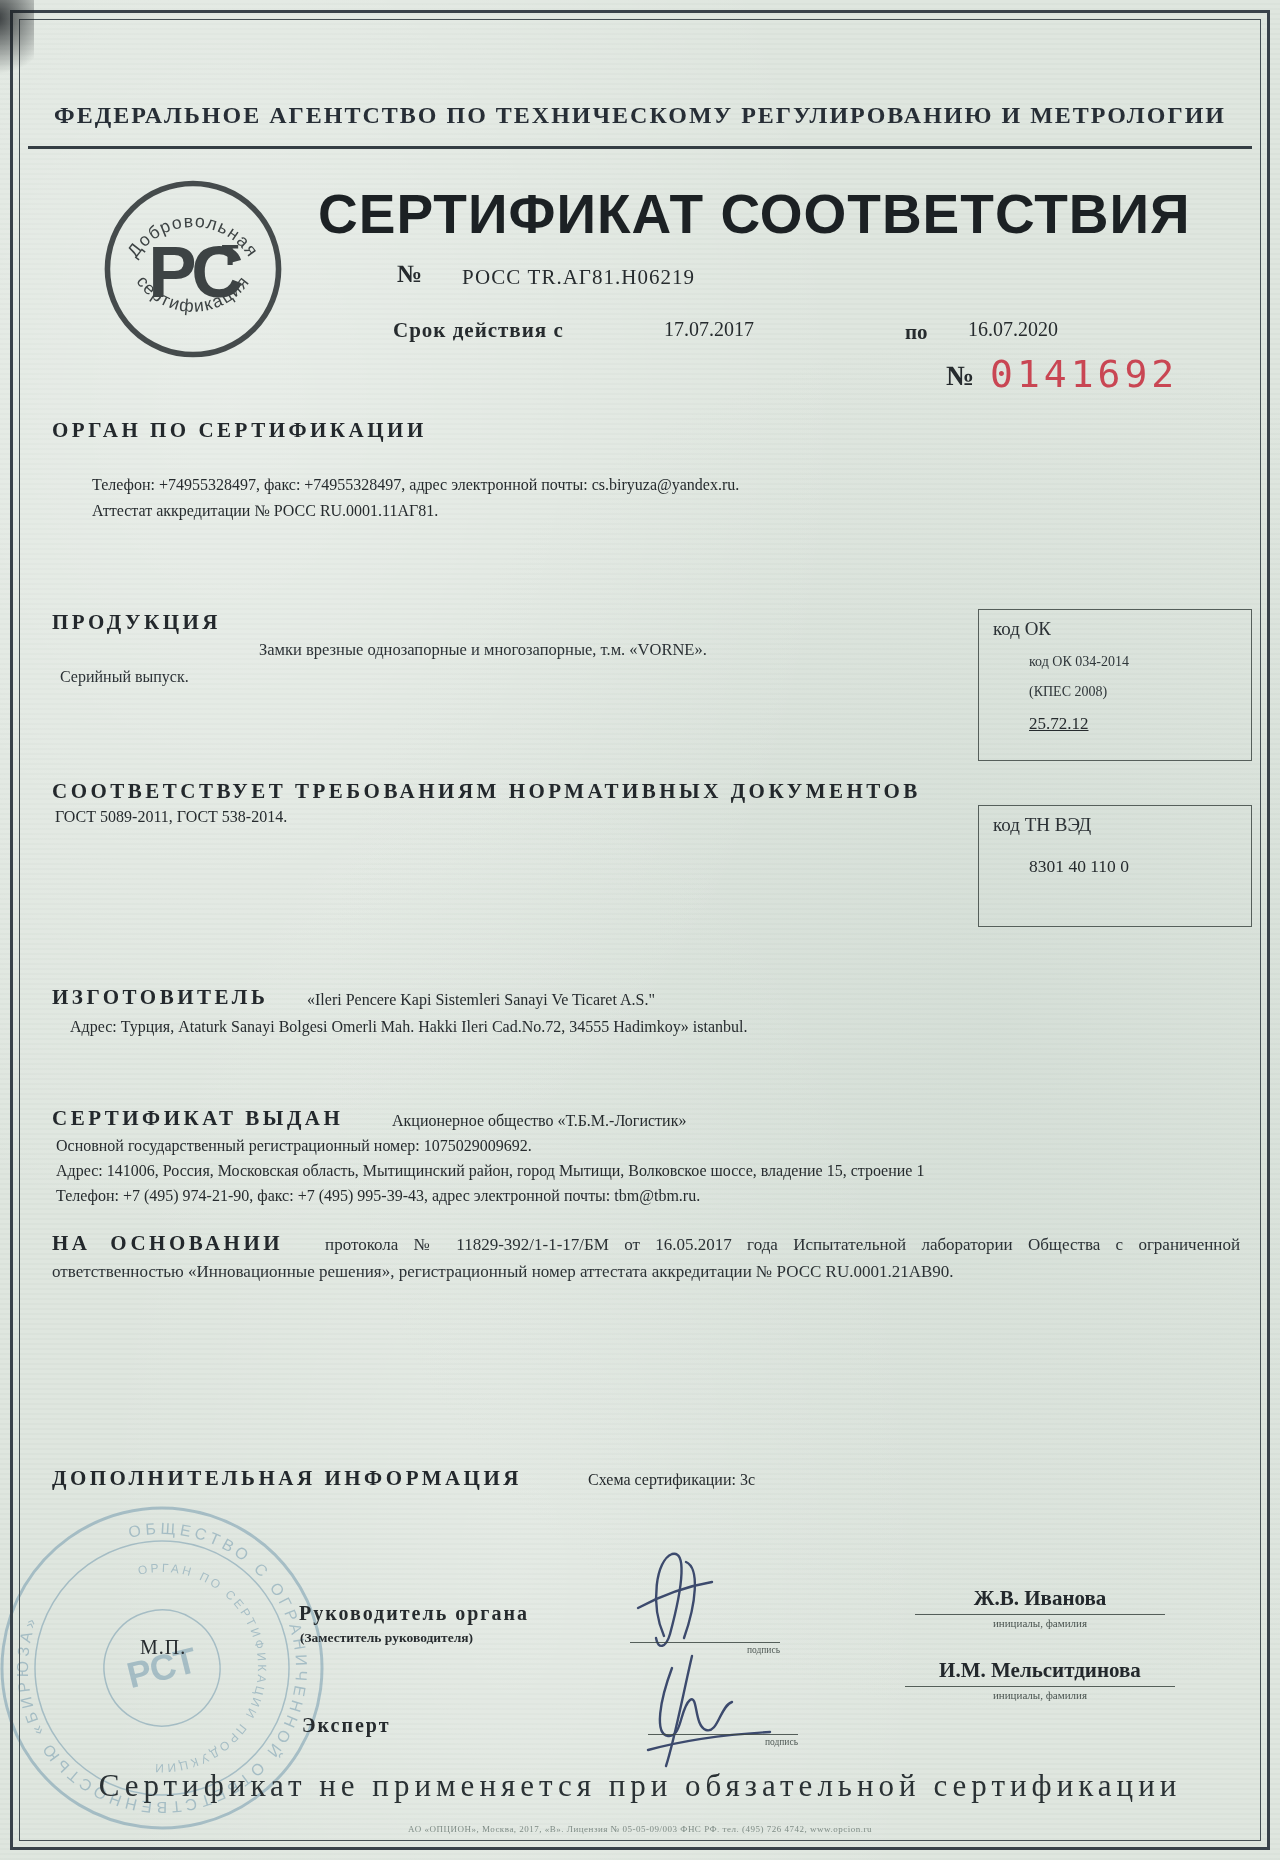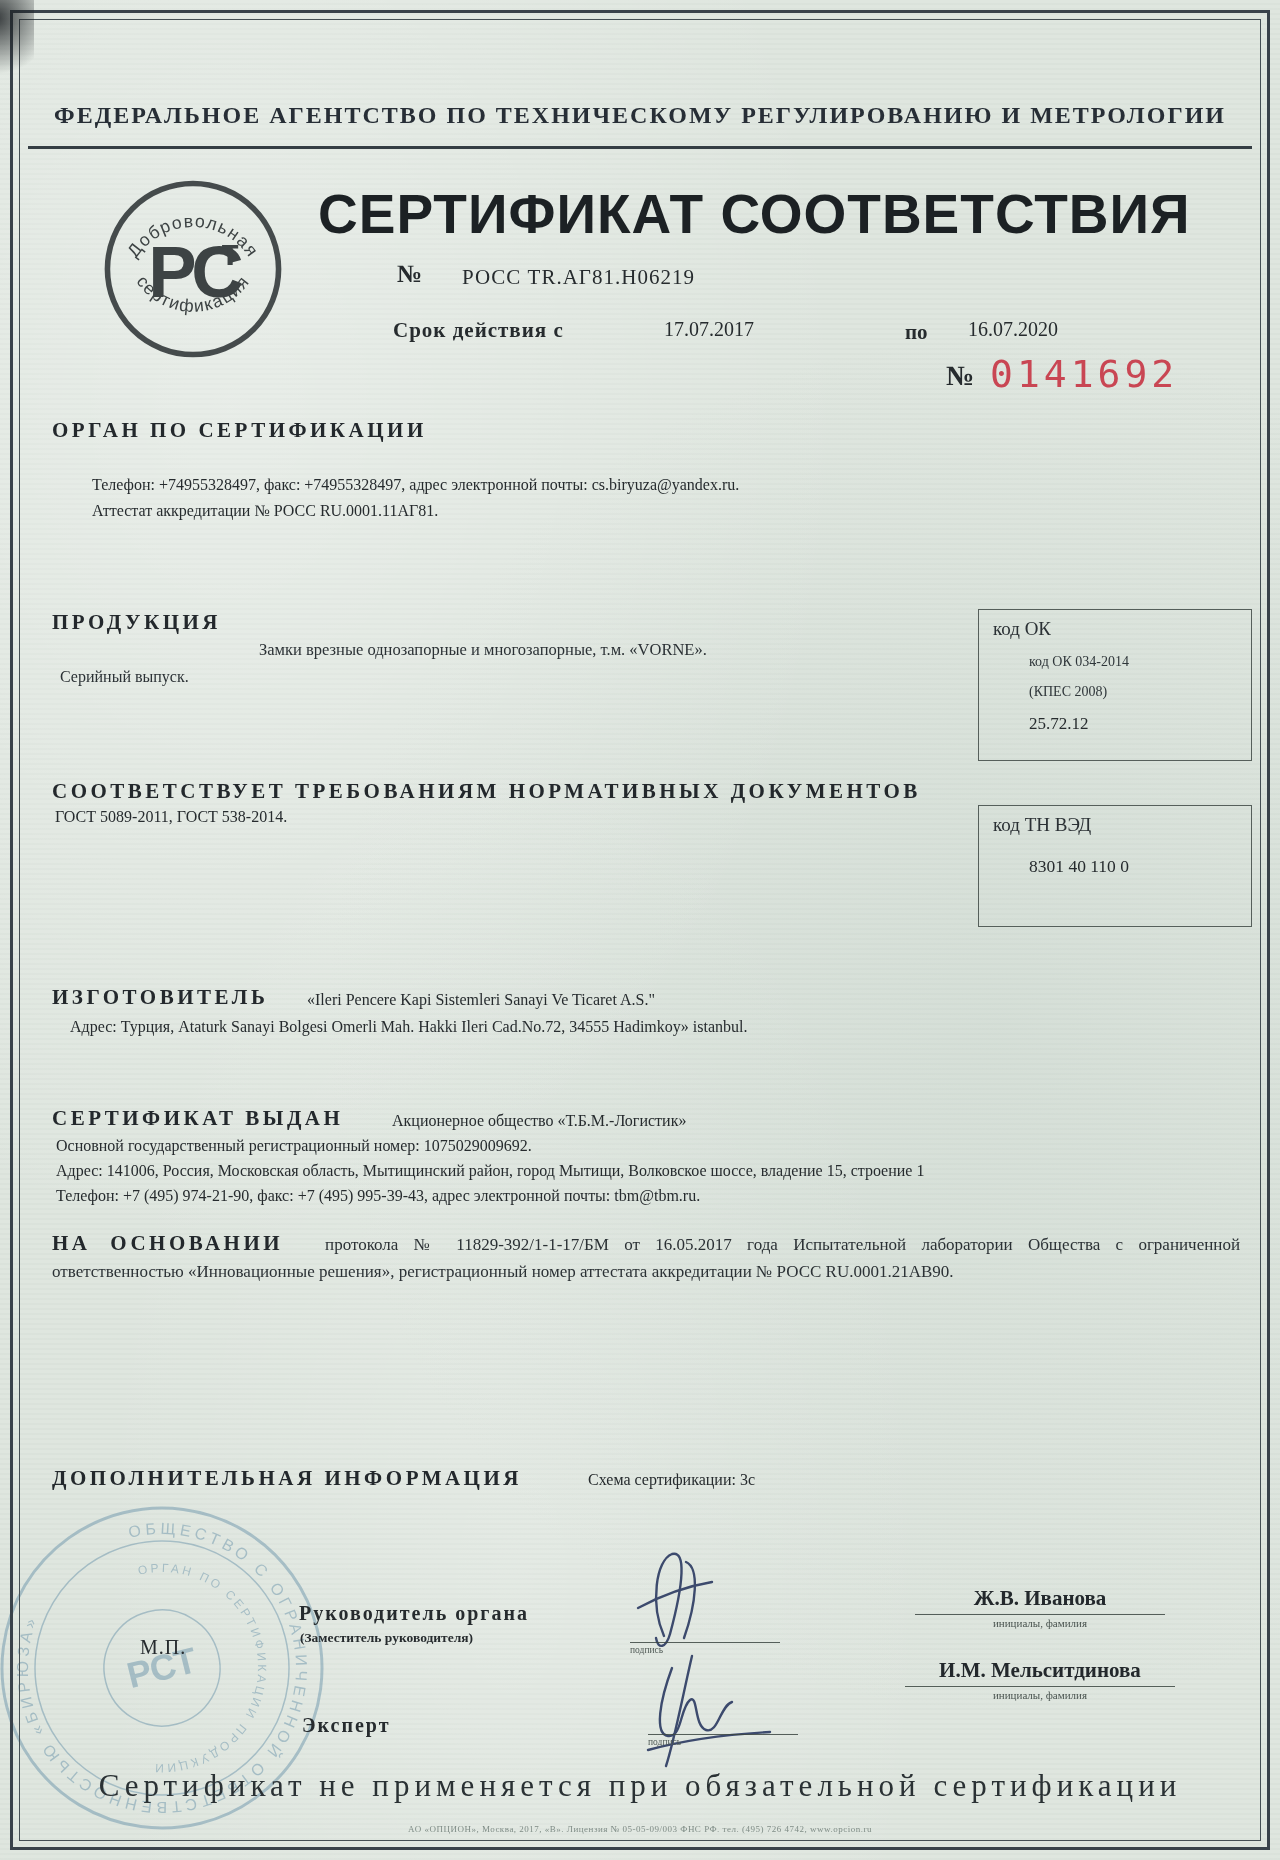--- a/index.html
+++ b/index.html
@@ -32,21 +32,21 @@
   .sec-label { font-weight:bold; font-size:21px; letter-spacing:3.5px; color:#23282c; white-space:nowrap; }
   .txt  { font-size:16.5px; color:#2b3135; white-space:nowrap;margin-top:44px; }
   .txt-sm { font-size:14px; color:#2f363a; white-space:nowrap; }
   .bold { font-weight:bold; }
   .red-num { font-family:"DejaVu Sans Mono", monospace; font-size:38px; letter-spacing:4px; color:#c94653; }
   .code-box { border:1px solid rgba(62,72,68,.85); }
   .code-box .box-label { position:absolute; left:14px; top:8px; font-size:19px; color:#2b3135; }
   .code-box .box-line { position:absolute; left:50px; right:10px; }
   .basis-par { left:52px; top:1230px; width:1188px; text-align:justify; font-size:17px; line-height:26.5px; color:#2b3135; }
   .basis-par .sec-label { display:inline; margin-right:42px; }
-  .caption { font-size:9.5px; color:#4e5854; text-align:left; }
+  .caption { font-size:9.5px; color:#4e5854; text-align:right; }
   .sig-line { border-top:1px solid rgba(60,70,66,.85); padding-top:2px; }
   .name-block { text-align:center; }
   .name-block .nm { font-size:21px; font-weight:600; color:#23282c; white-space:nowrap; }
   .name-block .rule { border-top:1px solid rgba(60,70,66,.85); margin-top:3px; }
   .name-block .cap { font-size:11px; color:#49534f; padding-top:2px; }
   .foot-note { left:0; right:0; top:1768px; text-align:center; font-size:31px; letter-spacing:5px; color:#2a3134; }
   .imprint { left:0; right:0; top:1824px; text-align:center; font-size:9px; letter-spacing:.5px; color:#7f8c86; }
   svg text { font-family:"Liberation Sans", sans-serif; }
 </style>
 </head>
@@ -118,21 +118,21 @@
   <div class="abs" style="left:92px; top:502px; font-size:16px;">Аттестат аккредитации № РОСС RU.0001.11АГ81.</div>
 
   <div class="abs sec-label" style="left:52px; top:598px;margin-top:12px;">ПРОДУКЦИЯ</div>
   <div class="abs txt" style="left:259px; top:596px;">Замки врезные однозапорные и многозапорные, т.м. «VORNE».</div>
   <div class="abs txt" style="left:60px; top:624px; font-size:16px;">Серийный выпуск.</div>
 
   <div class="abs code-box" style="left:978px; top:609px; width:274px; height:152px;">
     <div class="box-label">код ОК</div>
     <div class="box-line txt-sm" style="top:44px;">код ОК 034-2014</div>
     <div class="box-line txt-sm" style="top:74px;">(КПЕС 2008)</div>
-    <div class="box-line" style="top:104px; font-size:17px;">25.72.12</div>
+    <div class="box-line" style="top:104px; font-size:17px;text-decoration:underline;">25.72.12</div>
   </div>
 
   <div class="abs sec-label" style="left:52px; top:779px;">СООТВЕТСТВУЕТ ТРЕБОВАНИЯМ НОРМАТИВНЫХ ДОКУМЕНТОВ</div>
   <div class="abs" style="left:55px; top:808px; font-size:16px;">ГОСТ 5089-2011, ГОСТ 538-2014.</div>
 
   <div class="abs code-box" style="left:978px; top:805px; width:274px; height:122px;">
     <div class="box-label">код ТН ВЭД</div>
     <div class="box-line" style="top:50px; font-size:17.5px;">8301 40 110 0</div>
   </div>
 

